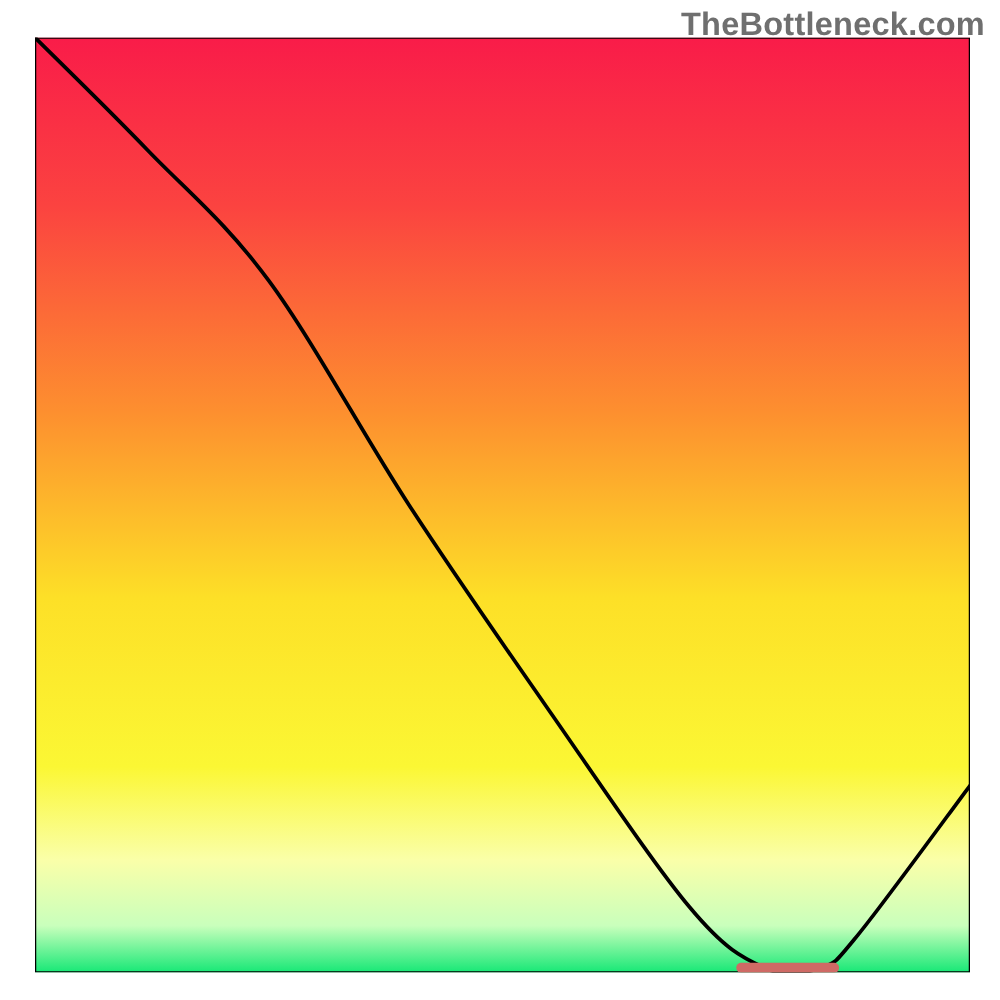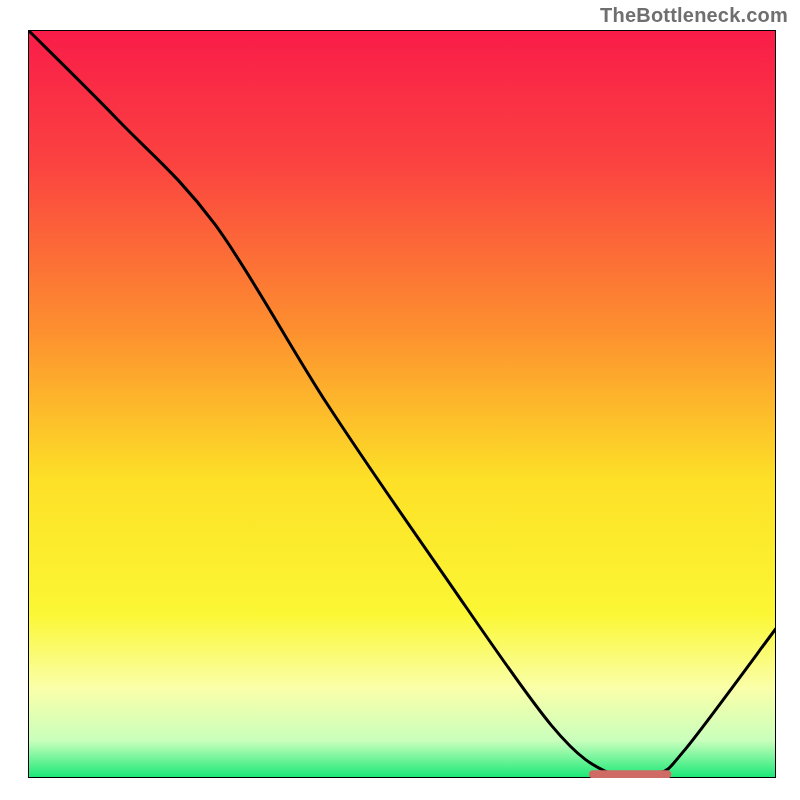--- a/index.html
+++ b/index.html
@@ -13,21 +13,21 @@
   }
   .stage {
     position: relative;
     width: 800px;
     height: 800px;
   }
   .watermark {
     position: absolute;
     top: 4px;
     right: 12px;
-    font-size: 20px;
+    font-size: 26px;
     font-weight: 600;
     color: #6f6f6f;
     letter-spacing: 0.2px;
     user-select: none;
   }
   .plot {
     position: absolute;
     left: 28px;
     top: 30px;
     width: 748px;

